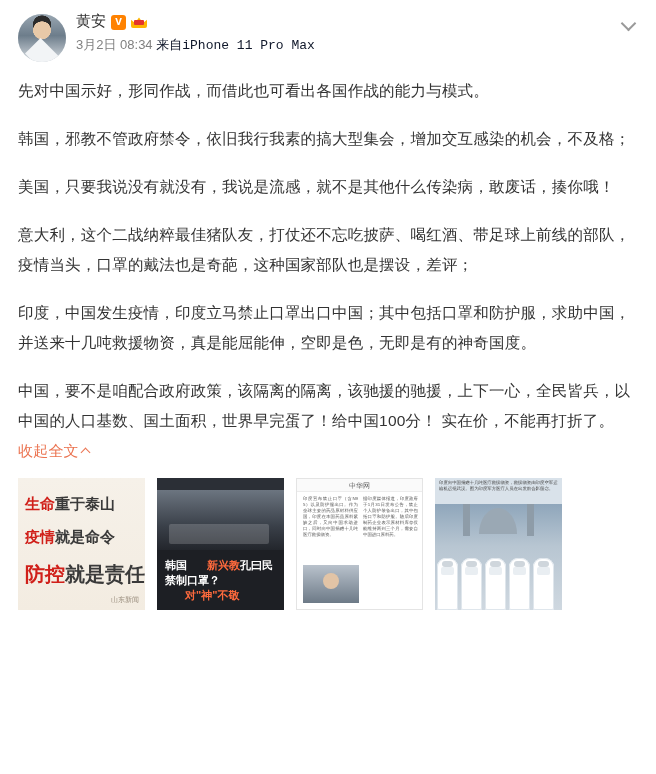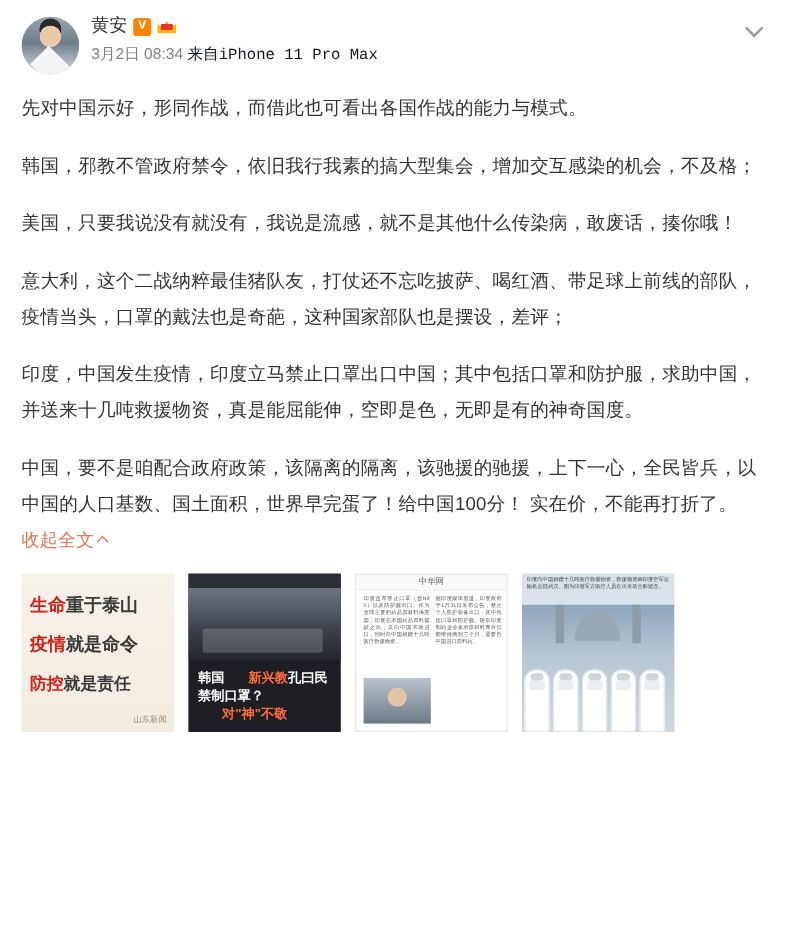--- a/index.html
+++ b/index.html
@@ -156,21 +156,21 @@
     overflow: hidden;
     position: relative;
     flex: 0 0 auto;
     background: #f2f2f2;
   }
   
   .img1 { background: linear-gradient(180deg,#f6f1e9 0%, #f3ece1 100%); }
   .img1 .line { position: absolute; left: 7px; font-weight: bold; white-space: nowrap; }
   .img1 .l1 { top: 17px; font-size: 15px; }
   .img1 .l2 { top: 50px; font-size: 15px; }
-  .img1 .l3 { top: 83px; font-size: 14px; }
+  .img1 .l3 { top: 83px; font-size: 20px; }
   .img1 .red { color: #d0201a; }
   .img1 .dark { color: #3a3a3a; }
   .img1 .foot {
     position: absolute; right: 6px; bottom: 5px;
     font-size: 7px; color: #9a8e7e;
   }
   
   .img2 { background: #1d1f24; }
   .img2 .topbar {
     position: absolute; left: 0; top: 0; right: 0; height: 12px;

